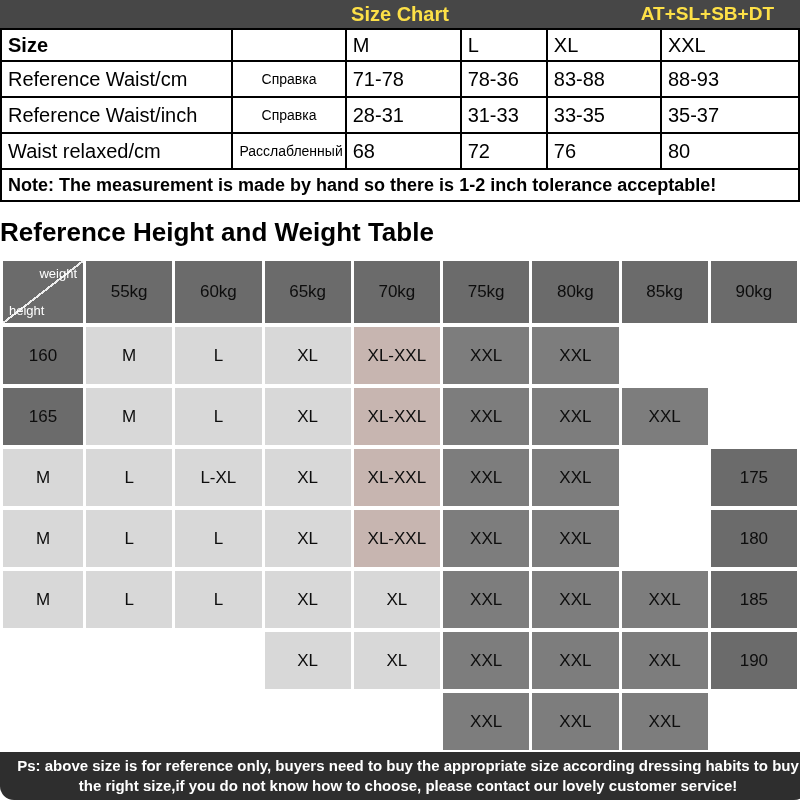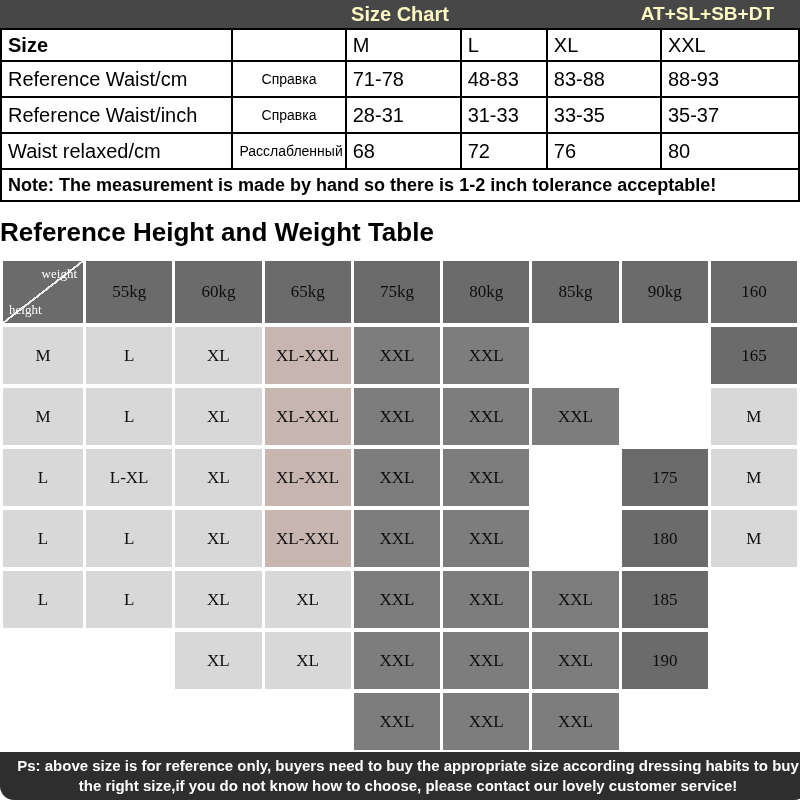--- a/index.html
+++ b/index.html
@@ -3,21 +3,21 @@
 <meta charset="utf-8">
 <style>
   html,body{margin:0;padding:0;}
   body{
     width:800px;height:800px;position:relative;overflow:hidden;background:#fff;
     font-family:"Liberation Sans", sans-serif;color:#000;
   }
   
   .topbar{
     height:28px;background:var(--topbar-bg,#474747);position:relative;
-    display:flex;align-items:center;justify-content:center;color:#fef9c3;
+    display:flex;align-items:center;justify-content:center;color:#fde047;
   }
   .topbar-title{font-weight:bold;font-size:20px;}
   .topbar-right{position:absolute;right:26px;top:3px;font-size:19px;font-weight:bold;}
   table.size-table{
     width:100%;border-collapse:collapse;table-layout:fixed;padding-left:47px;
   }
   table.size-table td{
     border:2px solid var(--table-border,#000);
     padding:2px 6px;vertical-align:middle;
   }
@@ -32,21 +32,20 @@
   .matrix-title{
     font-size:26px;font-weight:bold;margin:15px 0 13px 0;
   }
   
   .matrix{
     display:grid;
     grid-template-columns:80px repeat(8,1fr);
     grid-template-rows:62px repeat(7,57px);
     gap:4px 3px;
     padding:0 3px;
-    font-family:Liberation Serif, serif;
   }
   .cell{
     display:flex;align-items:center;justify-content:center;
     font-size:17px;color:#0d0d0d;
   }
   .hd{background:var(--header-cell-bg,#6b6b6b);}
   .light{background:var(--cell-light-bg,#d8d8d8);}
   .xxl{background:var(--cell-xxl-bg,#7d7d7d);}
   .mix{background:var(--cell-mix-bg,#c7b5b0);}
   .empty{background:#fff;}
@@ -98,21 +97,21 @@
           <td class="val">L</td>
           <td class="val">XL</td>
           <td class="val">XXL</td>
         </tr>
     </thead>
     <tbody>
         <tr class="size-row">
           <td class="lbl">Reference Waist/cm</td>
           <td class="ru">Справка</td>
           <td class="val">71-78</td>
-          <td class="val">48-83</td>
+          <td class="val">78-36</td>
           <td class="val">83-88</td>
           <td class="val">88-93</td>
         </tr>
         <tr class="size-row">
           <td class="lbl">Reference Waist/inch</td>
           <td class="ru">Справка</td>
           <td class="val">28-31</td>
           <td class="val">31-33</td>
           <td class="val">33-35</td>
           <td class="val">35-37</td>
@@ -136,20 +135,21 @@
   <h2 class="matrix-title">Reference Height and Weight Table</h2>
 
   <div class="matrix">
       <div class="cell corner">
         <span class="cw">weight</span>
         <span class="ch">height</span>
       </div>
       <div class="cell hd">55kg</div>
       <div class="cell hd">60kg</div>
       <div class="cell hd">65kg</div>
+      <div class="cell hd">70kg</div>
       <div class="cell hd">75kg</div>
       <div class="cell hd">80kg</div>
       <div class="cell hd">85kg</div>
       <div class="cell hd">90kg</div>
       <div class="cell hd">160</div>
       <div class="cell light">M</div>
       <div class="cell light">L</div>
       <div class="cell light">XL</div>
       <div class="cell mix">XL-XXL</div>
       <div class="cell xxl">XXL</div>

